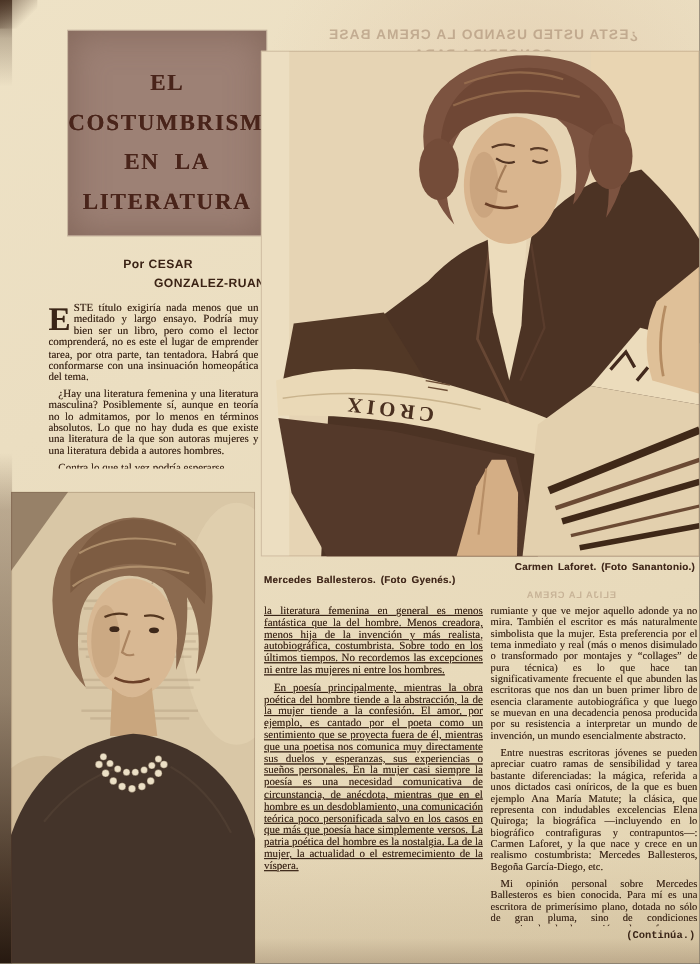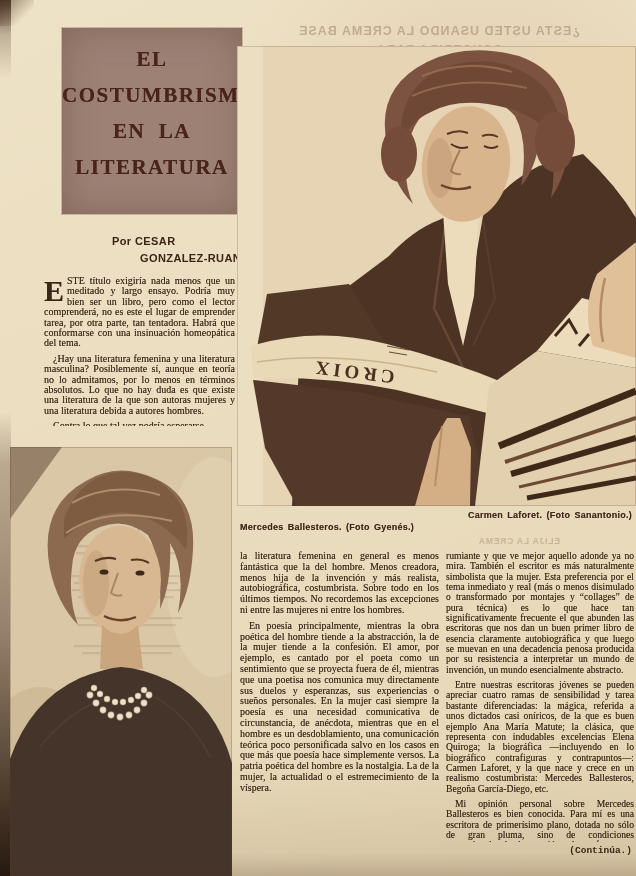--- a/index.html
+++ b/index.html
@@ -26,39 +26,39 @@
     font-family:"Liberation Sans", sans-serif; font-weight:bold;
     font-size:12.5px; line-height:19px; letter-spacing:1px;
     color:#8d6c54; opacity:.42; }
   .bleed-side { position:absolute; left:440px; top:536px; width:120px;
     transform:scaleX(-1); font-family:"Liberation Sans", sans-serif;
     font-weight:bold; font-size:8.5px; color:#8d6c54; opacity:.35; letter-spacing:.8px; }
 
   .title-box { position:absolute; left:62px; top:28px; width:180px; height:186px;
     background-color:#9d8175;
     box-shadow: inset 0 0 34px rgba(110,80,68,.55), 0 0 0 1px rgba(130,100,88,.35);
-    text-align:center; padding-top:13px; box-sizing:border-box; }
+    text-align:center; padding-top:29px; box-sizing:border-box; }
   .t-line { font-family:"Liberation Serif", serif; font-weight:bold;
     font-size:21px; line-height:36px; letter-spacing:1.5px; color:#49241a;
     text-shadow:0 0 .6px rgba(73,36,26,.8); }
   .t-line.wide { word-spacing:7px; }
 
   .byline { position:absolute; left:98px; top:233px; width:180px;
     font-family:"Liberation Sans", sans-serif; font-weight:bold;
     font-size:11px; line-height:17px; color:#3b2315; letter-spacing:.4px; }
   .byline .b1 { margin-left:14px; }
   .byline .b2 { margin-left:42px; }
 
   .col { position:absolute; text-align:justify; color:#3a2517;
     font-size:10px; line-height:10.6px; overflow:hidden;
     text-shadow:0 0 .4px rgba(58,37,23,.55); }
   .col p { margin:0; }
   .col p + p { text-indent:9px; margin-top:5px; }
   .col1 { left:44px; top:276px; width:191px; height:150px; line-height:10.4px; }
-  .col2 { left:240px; top:551px; width:199px; height:309px; line-height:10.8px; }
+  .col2 { left:240px; top:551px; width:199px; height:309px; line-height:10.8px;text-decoration:underline; }
   .col3 { left:446px; top:551px; width:188px; height:291px;
     font-size:9.6px; line-height:10.35px; }
   .dropcap { float:left; font-size:30px; line-height:27px; font-weight:bold;
     margin:1px 3px 0 0; color:#3a2517; }
 
   .caption { position:absolute; font-family:"Liberation Sans", sans-serif;
     font-weight:bold; font-size:9px; color:#40271a; letter-spacing:.25px;
     word-spacing:1.5px; text-shadow:0 0 .4px rgba(64,39,26,.5); }
   .cap-right { left:340px; top:510px; width:292px; text-align:right; }
   .cap-left  { left:240px; top:522px; width:210px; text-align:left; }

